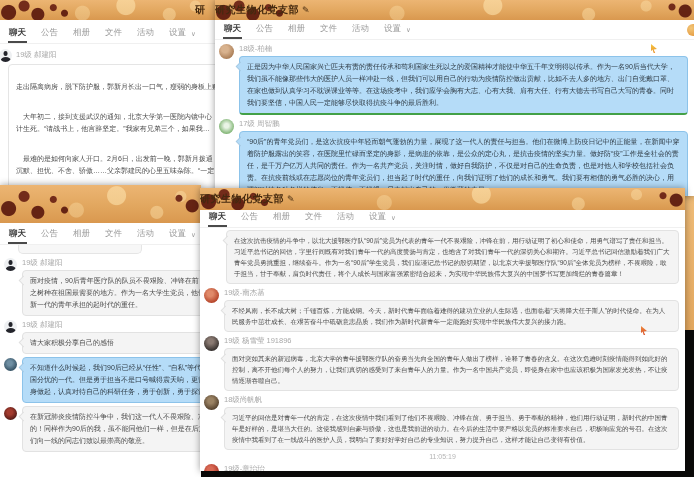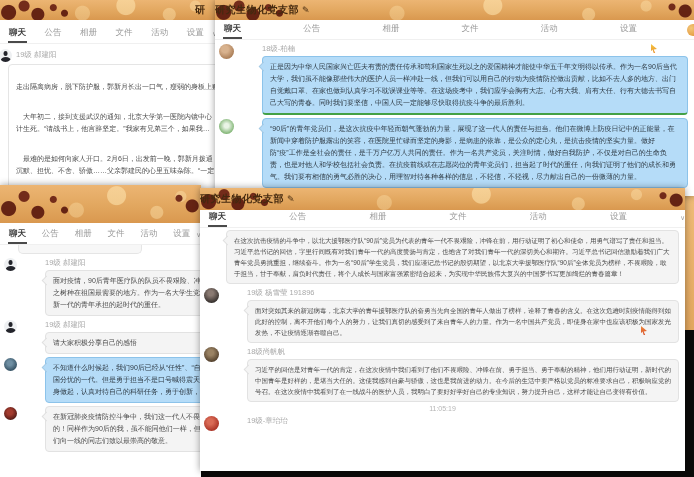--- a/index.html
+++ b/index.html
@@ -30,39 +30,39 @@
     radial-gradient(circle at 75% 66%, #5f1d10 0 3px, transparent 4px);}
   .deco-r{right:0;width:40px;background:
     radial-gradient(circle at 78% 55%, #5f1d10 0 6px, transparent 7px),
     radial-gradient(circle at 45% 35%, #6d2516 0 3px, transparent 4px);}
   .banner-title{position:absolute;top:50%;left:0;right:0;transform:translateY(-50%);
     text-align:left;font-size:10px;font-weight:bold;color:#44290f;letter-spacing:.5px;}
   .banner-title .edit{font-size:9px;margin-left:3px;font-weight:normal;}
   #winA .banner-title{text-align:left;padding-left:195px;}
   
   .tabbar{display:flex;align-items:flex-end;background:#fff;border-bottom:1px solid #f0f0f0;
-          padding:4px 0 0 8px;box-sizing:border-box;justify-content:space-between;}
+          padding:4px 0 0 8px;box-sizing:border-box;}
   #winA .tabbar{height:24px;} #winB .tabbar{height:20px;}
   #winC .tabbar{height:22px;} #winD .tabbar{height:18px;}
   .tab{font-size:8.5px;color:#9b9b9b;margin-right:13px;padding:0 1px 4px;cursor:pointer;white-space:nowrap;}
   .tab.active{color:#3c3c3c;font-weight:bold;border-bottom:2px solid #4a4a4a;padding-bottom:2px;}
   .chevron{font-size:6.5px;color:#9b9b9b;padding-bottom:5px;margin-left:-9px;}
   
   .content{position:relative;overflow:hidden;background:#fff;}
   #winA .content{height:146px;} #winB .content{height:156px;}
   #winC .content{height:232px;} #winD .content{height:243px;}
   .msg{display:flex;gap:5px;margin:3px 6px 3px 4px;}
   .avatar{width:15px;height:15px;border-radius:50%;flex-shrink:0;margin-top:1px;background:#ccc;}
   #winC .avatar,#winA .avatar{width:13px;height:13px;}
   .person{position:relative;background:#eef0f2;overflow:hidden;}
   .person::before{content:"";position:absolute;left:50%;top:16%;width:38%;height:38%;
     transform:translateX(-50%);border-radius:50%;background:#23242b;}
   .person::after{content:"";position:absolute;left:50%;top:58%;width:80%;height:52%;
     transform:translateX(-50%);border-radius:50% 50% 0 0;background:#23242b;}
-  .mbody{flex:1;min-width:0;margin-left:23px;}
+  .mbody{flex:1;min-width:0;}
   .name{font-size:7.5px;color:#a9a9a9;margin:1px 0 2px;white-space:nowrap;}
   .bubble{position:relative;border-radius:4px;padding:4px 7px;color:#4a4a4a;
           white-space:pre-line;word-break:break-all;}
   .bubble::before{content:"";position:absolute;left:-3px;top:6px;width:6px;height:6px;
           transform:rotate(45deg);background:inherit;border-left:1px solid rgba(0,0,0,.08);
           border-bottom:1px solid rgba(0,0,0,.08);}
   .bubble.blue{background:#b5dcf8;border:1px solid #8cc3ea;color:#2e3a44;}
   .bubble.gray{background:#f4f4f4;border:1px solid #e2e2e2;}
   .bubble.white{background:#fff;border:1px solid #e5e5e5;}
   .bubble.green-line{border-bottom:2px solid #43a047;}
@@ -151,20 +151,21 @@
       <div class="msg">
         <span class="avatar" style="background:radial-gradient(circle at 40% 35%,#d8b28e 25%,#a97c55 75%)"></span>
         <div class="mbody">
           <div class="name">18级-柏楠</div>
           <div class="bubble blue green-line">正是因为中华人民国家兴亡匹夫有责的责任传承和苟利国家生死以之的爱国精神才能使中华五千年文明得以传承。作为一名90后当代大学，我们虽不能像那些伟大的医护人员一样冲赴一线，但我们可以用自己的行动为疫情防控做出贡献，比如不去人多的地方、出门自觉戴口罩、在家也做到认真学习不耽误课业等等。在这场疫考中，我们应学会胸有大志、心有大我、肩有大任、行有大德去书写自己大写的青春。同时我们要坚信，中国人民一定能够尽快取得抗疫斗争的最后胜利。</div>
         </div>
       </div>
       <div class="msg">
         <span class="avatar" style="background:radial-gradient(circle at 50% 45%,#e9f4e6 20%,#79b06c 75%)"></span>
         <div class="mbody">
+          <div class="name">17级 周智鹏</div>
           <div class="bubble blue">“90后”的青年党员们，是这次抗疫中年轻而朝气蓬勃的力量，展现了这一代人的责任与担当。他们在微博上防疫日记中的正能量，在新闻中穿着防护服露出的笑容，在医院里忙碌而坚定的身影，是病患的依靠，是公众的定心丸，是抗击疫情的坚实力量。做好防“疫”工作是全社会的责任，是千万户亿万人共同的责任。作为一名共产党员，关注时情，做好自我防护，不仅是对自己的生命负责，也是对他人和学校包括社会负责。在抗疫前线或在志愿岗位的青年党员们，担当起了时代的重任，向我们证明了他们的成长和勇气。我们要有相信的勇气必胜的决心，用理智对待各种各样的信息，不轻信，不轻视，尽力献出自己的一份微薄的力量。</div>
         </div>
       </div>
     </div>
   </div>
 
   <div class="win" id="winC">
     <div class="banner">
       <span class="bokeh"></span>
       <span class="deco deco-l"></span>
@@ -232,20 +233,27 @@
       <span class="tab">相册</span>
       <span class="tab">文件</span>
       <span class="tab">活动</span>
       <span class="tab">设置</span>
       <span class="chevron">∨</span>
     </div>
     <span class="cursor-marker" id="cursorD"></span>
     <div class="content">
       <div class="bubble gray solo-bubble">在这次抗击疫情的斗争中，以北大援鄂医疗队“90后”党员为代表的青年一代不畏艰险，冲锋在前，用行动证明了初心和使命，用勇气谱写了责任和担当。习近平总书记的回信，字里行间既有对我们青年一代的高度赞扬与肯定，也饱含了对我们青年一代的深切关心和期许。习近平总书记回信激励着我们广大青年党员勇挑重担，继续奋斗。作为一名“90后”学生党员，我们应谨记总书记的殷切期望，以北京大学援鄂医疗队“90后”全体党员为榜样，不畏艰险，敢于担当，甘于奉献，肩负时代责任，将个人成长与国家富强紧密结合起来，为实现中华民族伟大复兴的中国梦书写更加绚烂的青春篇章！</div>
       <div class="msg">
+        <span class="avatar" style="background:radial-gradient(circle at 42% 38%,#e08a6a 22%,#b03c22 78%)"></span>
+        <div class="mbody">
+          <div class="name">19级-南杰菡</div>
+          <div class="bubble gray">不经风雨，长不成大树；千锤百炼，方能成钢。今天，新时代青年面临着难得的建功立业的人生际遇，也面临着“天将降大任于斯人”的时代使命。在为人民服务中茁壮成长、在艰苦奋斗中砥砺意志品质，我们作为新时代新青年一定能跑好实现中华民族伟大复兴的接力跑。</div>
+        </div>
+      </div>
+      <div class="msg">
         <span class="avatar" style="background:radial-gradient(circle at 45% 35%,#8a7a72 20%,#2f2a28 78%)"></span>
         <div class="mbody">
           <div class="name">19级 杨雪莹 191896</div>
           <div class="bubble gray">面对突如其来的新冠病毒，北京大学的青年援鄂医疗队的奋勇当先向全国的青年人做出了榜样，诠释了青春的含义。在这次危难时刻疫情能得到如此好的控制，离不开他们每个人的努力，让我们真切的感受到了来自青年人的力量。作为一名中国共产党员，即使身在家中也应该积极为国家发光发热，不让疫情逐渐吞噬自己。</div>
         </div>
       </div>
       <div class="msg">
         <span class="avatar" style="background:radial-gradient(circle at 45% 38%,#9a8263 22%,#4a3826 80%)"></span>
         <div class="mbody">
           <div class="name">18级尚帆帆</div>

